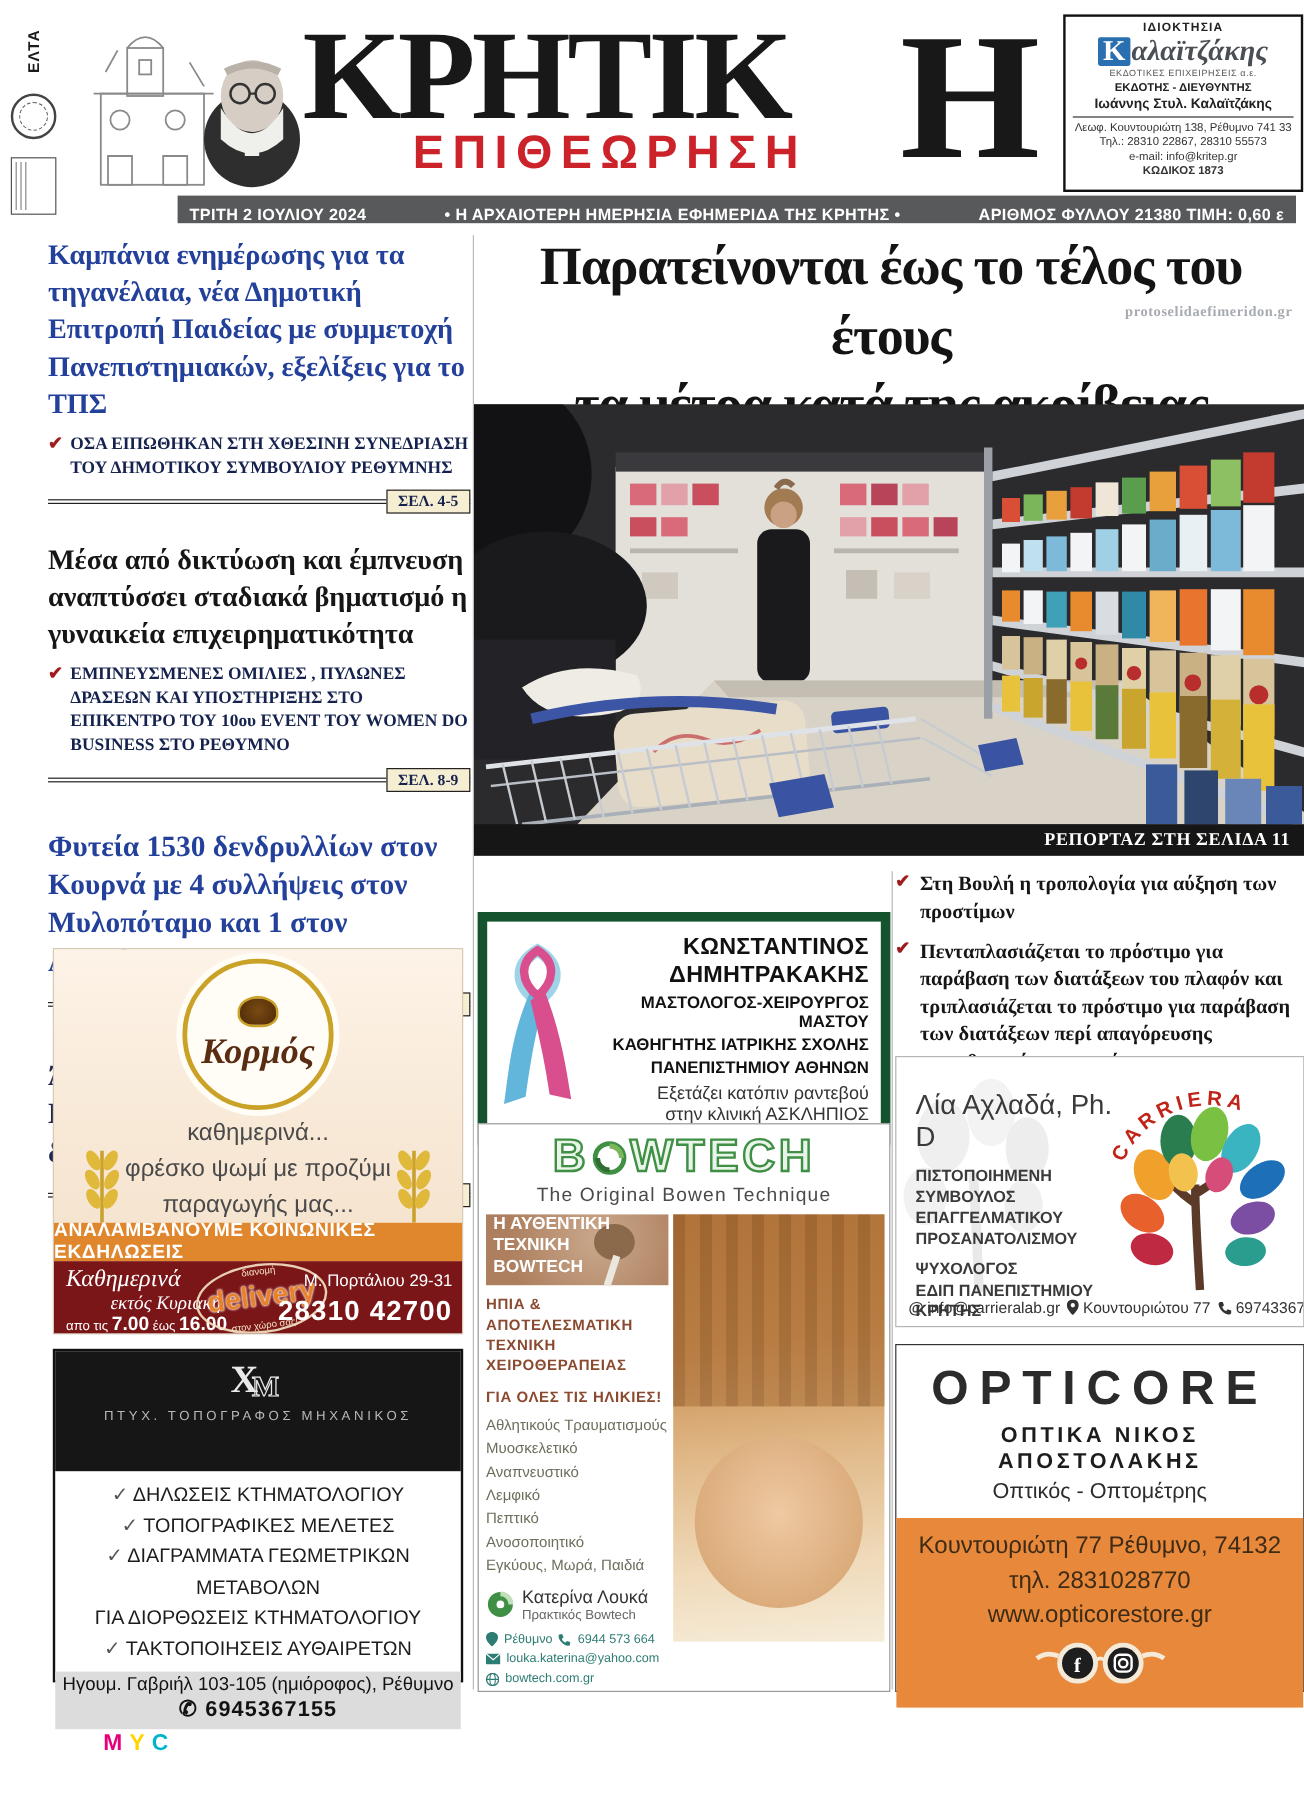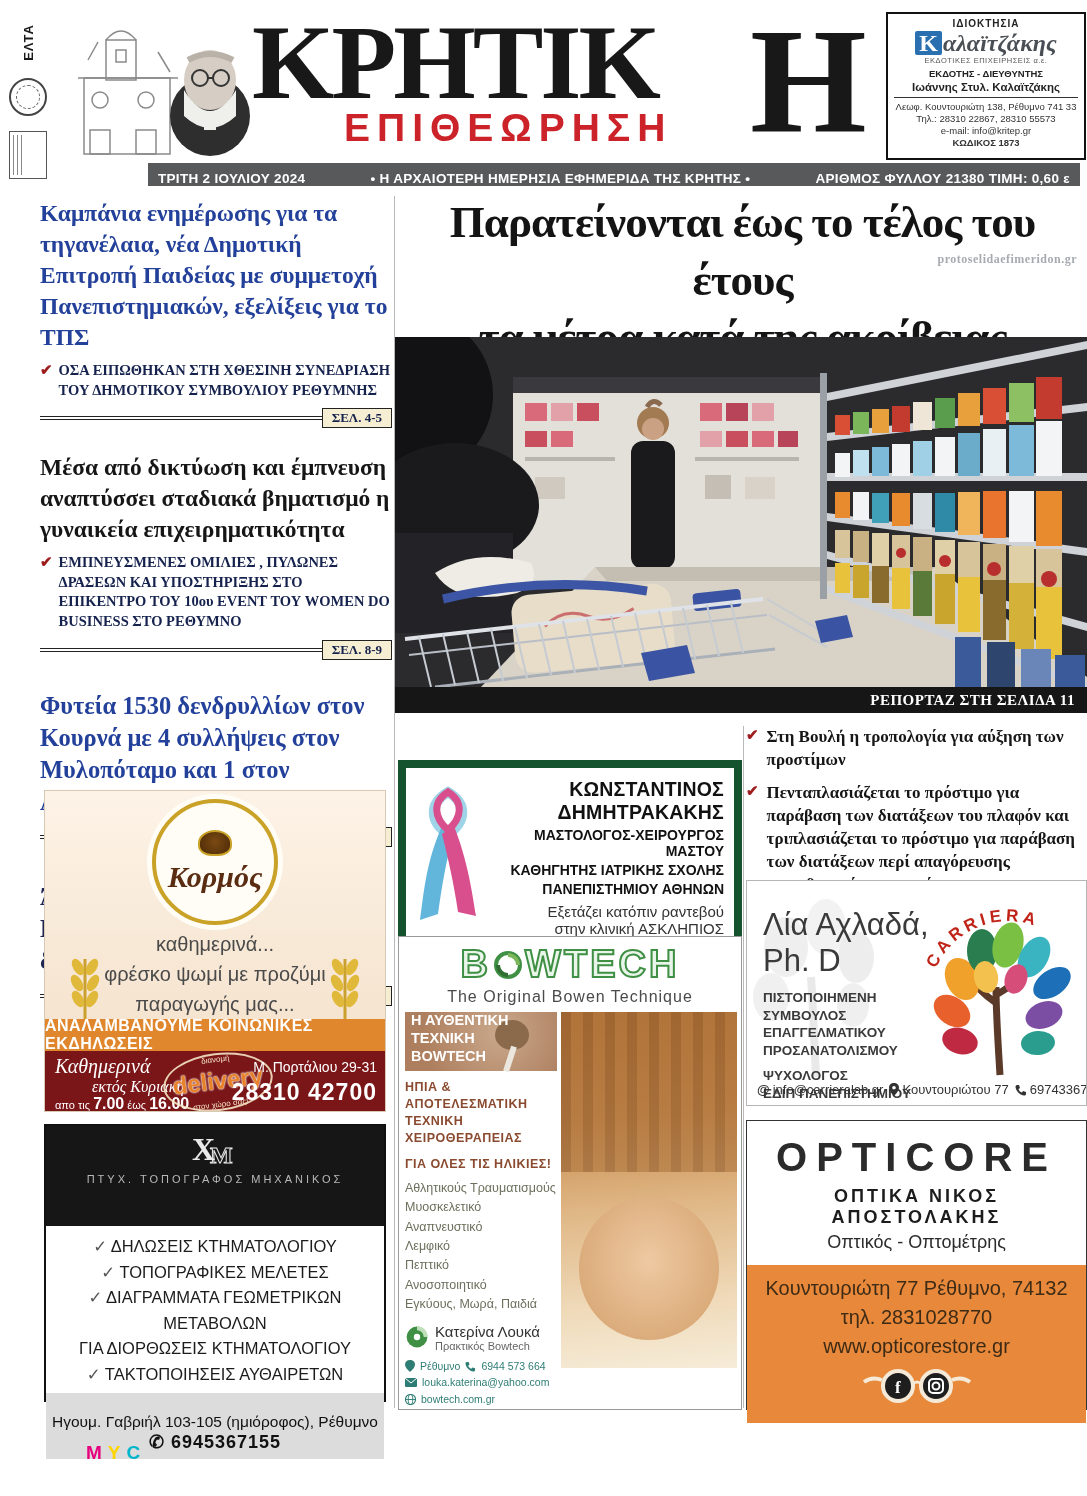--- a/index.html
+++ b/index.html
@@ -103,21 +103,21 @@
   .bt-slats{position:absolute;left:0;top:0;width:100%;height:45%;
      background:repeating-linear-gradient(90deg,#8a5526 0 10px,#a96f38 10px 22px);opacity:.55;}
   .bt-skin{position:absolute;left:10%;bottom:8%;width:80%;height:40%;border-radius:50%;
      background:radial-gradient(ellipse at 50% 45%,#eec9a2,#d9a876 80%);}
 
   
   .car{left:746px;top:880px;width:341px;height:226px;border:1px solid #b5b5b5;box-sizing:border-box;
        background:#fff;overflow:hidden;}
   .car-ghost{position:absolute;left:-6px;top:6px;opacity:.45;}
   .car-txt{position:absolute;left:16px;top:26px;width:185px;}
-  .car-name{font-size:31px;color:#3a3a3a;}
+  .car-name{font-size:23px;color:#3a3a3a;}
   .car-l{font-weight:700;font-size:13.5px;color:#3a3a3a;line-height:1.3;}
   .car-g1{margin-top:10px;} .car-g2{margin-top:8px;} 
   .car-tree{position:absolute;right:2px;top:2px;}
   .car-foot{position:absolute;left:10px;bottom:8px;width:calc(100% - 20px);display:flex;align-items:center;
             gap:6px;font-size:13px;color:#333;white-space:nowrap;}
   .car-foot .seg{display:flex;align-items:center;gap:3px;}
 
   
   .opt{left:746px;top:1120px;width:341px;height:290px;border:1px solid #333;box-sizing:border-box;background:#fff;}
   .opt-brand{text-align:center;font-weight:700;font-size:40px;letter-spacing:9px;color:#2b2b2b;margin-top:14px;}
@@ -153,21 +153,21 @@
   .k-phone{position:absolute;right:8px;top:28px;font-weight:800;font-size:23px;letter-spacing:1px;}
   .wheat{position:absolute;top:158px;}
 
   
   .mak{left:44px;top:1124px;width:342px;height:278px;border:2px solid #111;box-sizing:border-box;background:#fff;}
   .mak-head{background:#161616;height:100px;text-align:center;color:#fff;padding-top:6px;box-sizing:border-box;}
   .mak-name{font-weight:800;font-size:25px;margin-top:2px;}
   .mak-sub{color:#b9b9b9;font-size:11px;letter-spacing:3px;margin-top:3px;}
   .mak-body{text-align:center;padding:8px 4px 6px;font-size:16.5px;color:#1c1c1c;line-height:1.55;font-weight:500;}
   .mak-body .gchk{color:#555;}
-  .mak-foot{background:#dcdcdc;text-align:center;padding:20px 0 6px;font-size:15.5px;color:#111;}
+  .mak-foot{background:#dcdcdc;text-align:center;padding:2px 0 6px;font-size:15.5px;color:#111;}
   .mak-foot .ph{font-weight:800;font-size:18px;letter-spacing:1px;}
 
   .myc{left:86px;top:1442px;font-weight:800;font-size:19px;letter-spacing:6px;}
   .myc .m{color:#e6007e;} .myc .y{color:#ffd500;} .myc .c{color:#00b5cb;}
 
   .ico{flex:0 0 auto;}
 </style>
 </head>
 <body>
 

